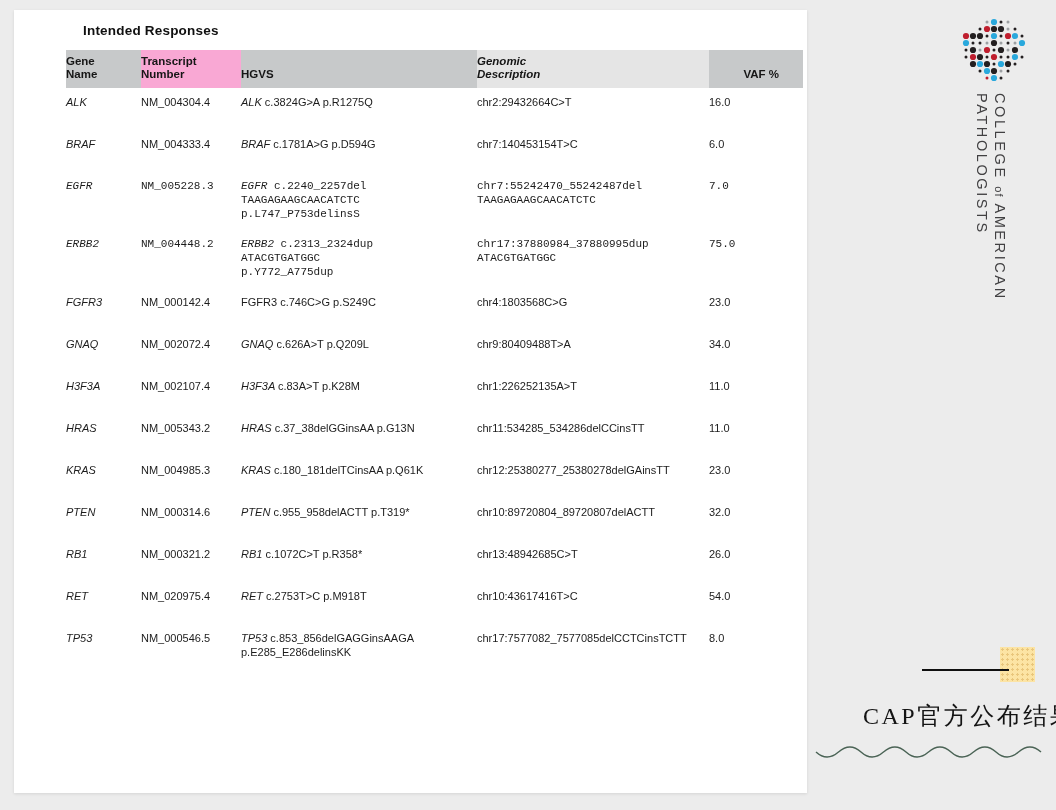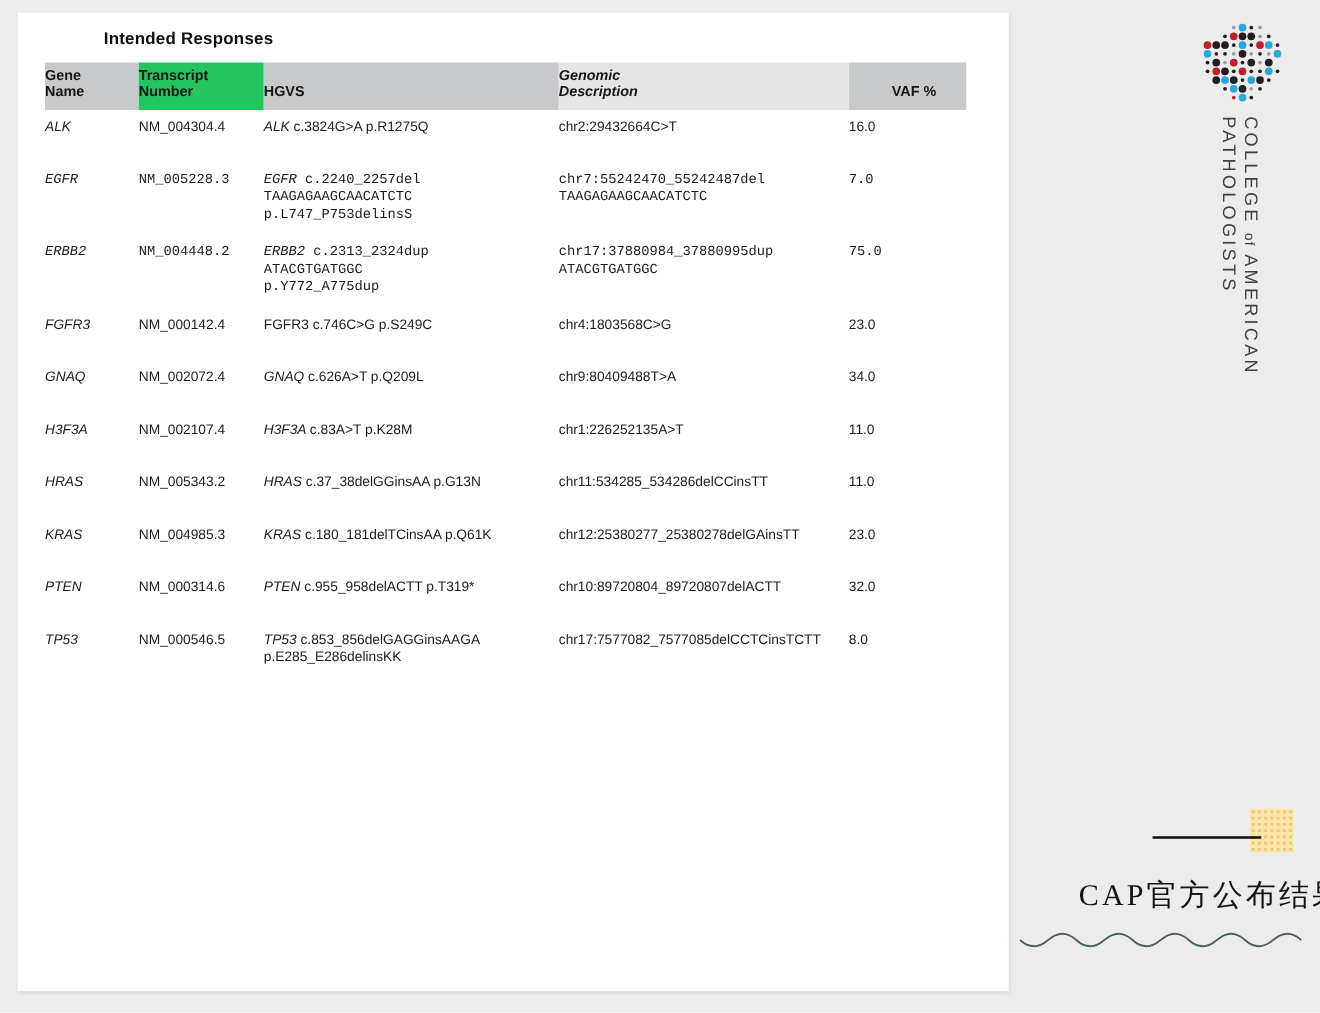--- a/index.html
+++ b/index.html
@@ -17,21 +17,21 @@
     background:#ffffff;
     box-shadow:0 1px 3px rgba(0,0,0,0.10);
   }
   .doc-title{
     margin:13px 0 0 33px;
     font-size:13.5px;font-weight:bold;color:#101010;
     letter-spacing:0.2px;
     padding-left:36px;
   }
   table.results{
-    margin:12px 0 0 22px;
+    margin:12px 0 0 52px;
     width:713px;
     border-collapse:collapse;
     table-layout:fixed;
   }
   thead th{
     background:#c7c9ca;
     font-size:11.5px;font-weight:bold;color:#161616;
     text-align:left;vertical-align:bottom;
     line-height:13px;
     padding:5px 0 7px 0;
@@ -91,21 +91,21 @@
 <div class="card">
   <div class="doc-title">Intended Responses</div>
 
   <table class="results">
     <thead>
       <tr>
         <th class="c-gene" style="background: rgb(199, 201, 202);">
           <div>Gene</div>
           <div>Name</div>
         </th>
-        <th class="c-tx" style="background: #22c55e;">
+        <th class="c-tx" style="background: #f9a8d4;">
           <div>Transcript</div>
           <div>Number</div>
         </th>
         <th class="c-hgvs" style="background: rgb(199, 201, 202);">
           <div></div>
           <div>HGVS</div>
         </th>
         <th class="c-gen" style="background: #e5e5e5; font-style: italic;">
           <div>Genomic</div>
           <div>Description</div>
@@ -118,20 +118,27 @@
     </thead>
     <tbody>
   <tr>
     <td class="c-gene">ALK</td>
     <td class="c-tx">NM_004304.4</td>
     <td class="c-hgvs"><span class="sym it">ALK </span>c.3824G&gt;A p.R1275Q</td>
     <td class="c-gen">chr2:29432664C&gt;T</td>
     <td class="c-vaf">16.0</td>
   </tr>
 
+  <tr>
+    <td class="c-gene">BRAF</td>
+    <td class="c-tx">NM_004333.4</td>
+    <td class="c-hgvs"><span class="sym it">BRAF </span>c.1781A&gt;G p.D594G</td>
+    <td class="c-gen">chr7:140453154T&gt;C</td>
+    <td class="c-vaf">6.0</td>
+  </tr>
 
   <tr class="multi3">
     <td class="c-gene">EGFR</td>
     <td class="c-tx">NM_005228.3</td>
     <td class="c-hgvs"><span class="sym it">EGFR </span>c.2240_2257del<br>TAAGAGAAGCAACATCTC<br>p.L747_P753delinsS</td>
     <td class="c-gen">chr7:55242470_55242487del<br>TAAGAGAAGCAACATCTC</td>
     <td class="c-vaf">7.0</td>
   </tr>
 
   <tr class="multi3">
@@ -184,21 +191,35 @@
 
 
   <tr>
     <td class="c-gene">PTEN</td>
     <td class="c-tx">NM_000314.6</td>
     <td class="c-hgvs"><span class="sym it">PTEN </span>c.955_958delACTT p.T319*</td>
     <td class="c-gen">chr10:89720804_89720807delACTT</td>
     <td class="c-vaf">32.0</td>
   </tr>
 
-
+  <tr>
+    <td class="c-gene">RB1</td>
+    <td class="c-tx">NM_000321.2</td>
+    <td class="c-hgvs"><span class="sym it">RB1 </span>c.1072C&gt;T p.R358*</td>
+    <td class="c-gen">chr13:48942685C&gt;T</td>
+    <td class="c-vaf">26.0</td>
+  </tr>
+
+  <tr>
+    <td class="c-gene">RET</td>
+    <td class="c-tx">NM_020975.4</td>
+    <td class="c-hgvs"><span class="sym it">RET </span>c.2753T&gt;C p.M918T</td>
+    <td class="c-gen">chr10:43617416T&gt;C</td>
+    <td class="c-vaf">54.0</td>
+  </tr>
 
 
   <tr>
     <td class="c-gene">TP53</td>
     <td class="c-tx">NM_000546.5</td>
     <td class="c-hgvs"><span class="sym it">TP53 </span>c.853_856delGAGGinsAAGA<br>p.E285_E286delinsKK</td>
     <td class="c-gen">chr17:7577082_7577085delCCTCinsTCTT</td>
     <td class="c-vaf">8.0</td>
   </tr>
 </tbody>

